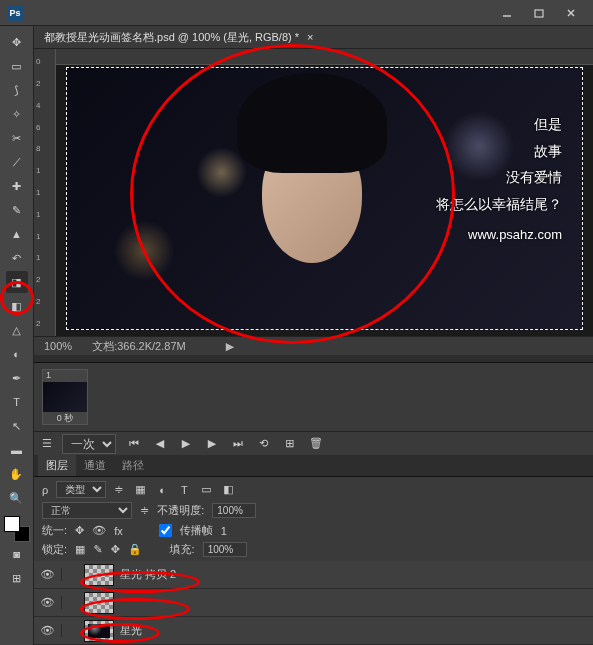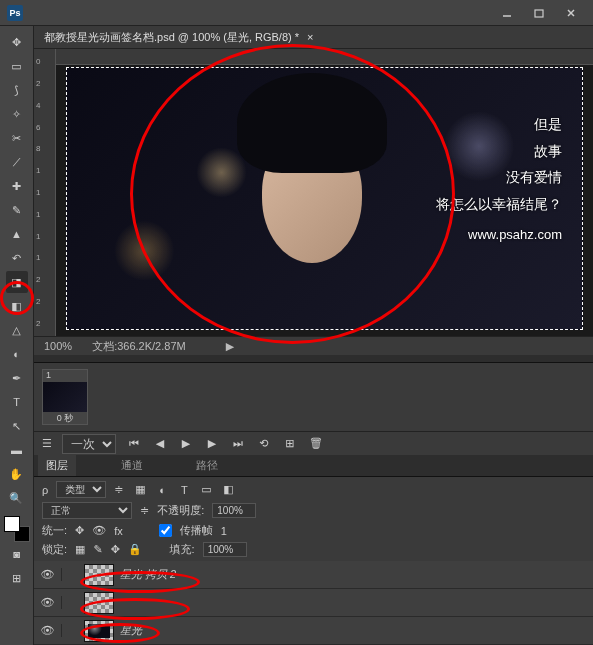--- a/index.html
+++ b/index.html
@@ -49,35 +49,35 @@
 .timeline .frames { height: 68px; padding: 6px 8px; display: flex; gap: 4px; }
 .timeline .frame { width: 46px; background: #2a2a2a; border: 1px solid #555; display: flex; flex-direction: column; }
 .timeline .frame .num { height: 12px; font-size: 9px; padding: 0 3px; background: #444; }
 .timeline .frame .thumb { flex: 1; background: linear-gradient(135deg,#0a0a15,#1a1a2a); }
 .timeline .frame .dur { height: 12px; font-size: 9px; text-align: center; background: #444; }
 .timeline .controls { height: 24px; display: flex; align-items: center; gap: 10px; padding: 0 8px; border-top: 1px solid #222;}
 .timeline .controls .btn { width: 16px; height: 16px; display: flex; align-items: center; justify-content: center; }
 .timeline .controls select { background: #333; color: #ccc; border: 1px solid #555; font-size: 12px; padding: 1px 4px; }
 
 .layers { background: #3a3a3a; flex: 1; display: flex; flex-direction: column; }
-.layers .tab-hdr { height: 22px; display: flex; align-items: center; padding: 0 4px; background: #2d2d2d; border-bottom: 1px solid #111; gap: 37px; }
+.layers .tab-hdr { height: 22px; display: flex; align-items: center; padding: 0 4px; background: #2d2d2d; border-bottom: 1px solid #111; }
 .layers .tab-hdr .tab { padding: 3px 8px; color: #999;}
 .layers .tab-hdr .tab.on { background: #3a3a3a; color: #ddd; }
 .layers .opts { padding: 4px 8px; display: flex; flex-direction: column; gap: 4px; }
 .layers .opts .row { display: flex; align-items: center; gap: 8px; }
 .layers .opts select, .layers .opts input[type=text] { background: #333; color: #ccc; border: 1px solid #555; font-size: 10px; padding: 1px 4px; }
 .layers .opts .icons { display: flex; gap: 4px; }
 .layers .opts .icons span { width: 18px; height: 16px; display:flex; align-items:center; justify-content:center; }
 .layers .list { flex: 1; overflow: auto; }
 .layer-row { height: 28px; display: flex; align-items: center; border-bottom: 1px solid #2a2a2a; background: #3f3f3f; }
 .layer-row .eye { width: 28px; text-align: center; border-right: 1px solid #2a2a2a; }
 .layer-row .link { width: 16px; }
 .layer-row .thumb { width: 30px; height: 22px; margin: 0 6px; background: repeating-conic-gradient(#888 0 25%, #ccc 0 50%) 0 0/8px 8px; border: 1px solid #111; position:relative; }
 .layer-row .thumb.solid::after { content:""; position:absolute; inset:3px; background: radial-gradient(circle at 30% 30%, rgba(255,255,255,0.5), transparent 40%), #0a0a15; }
-.layer-row .name { flex: 1; font-style: italic; }
+.layer-row .name { flex: 1; }
 
 .annot-ellipse { position: absolute; border: 3px solid #e00; border-radius: 50%; pointer-events: none; }
 .annot-circle { position: absolute; border: 3px solid #e00; border-radius: 50%; pointer-events: none; }
 </style>
 </head>
 <body>
 
 <div class="titlebar">
   <div class="ps-icon">Ps</div>
   <div class="spacer"></div>

